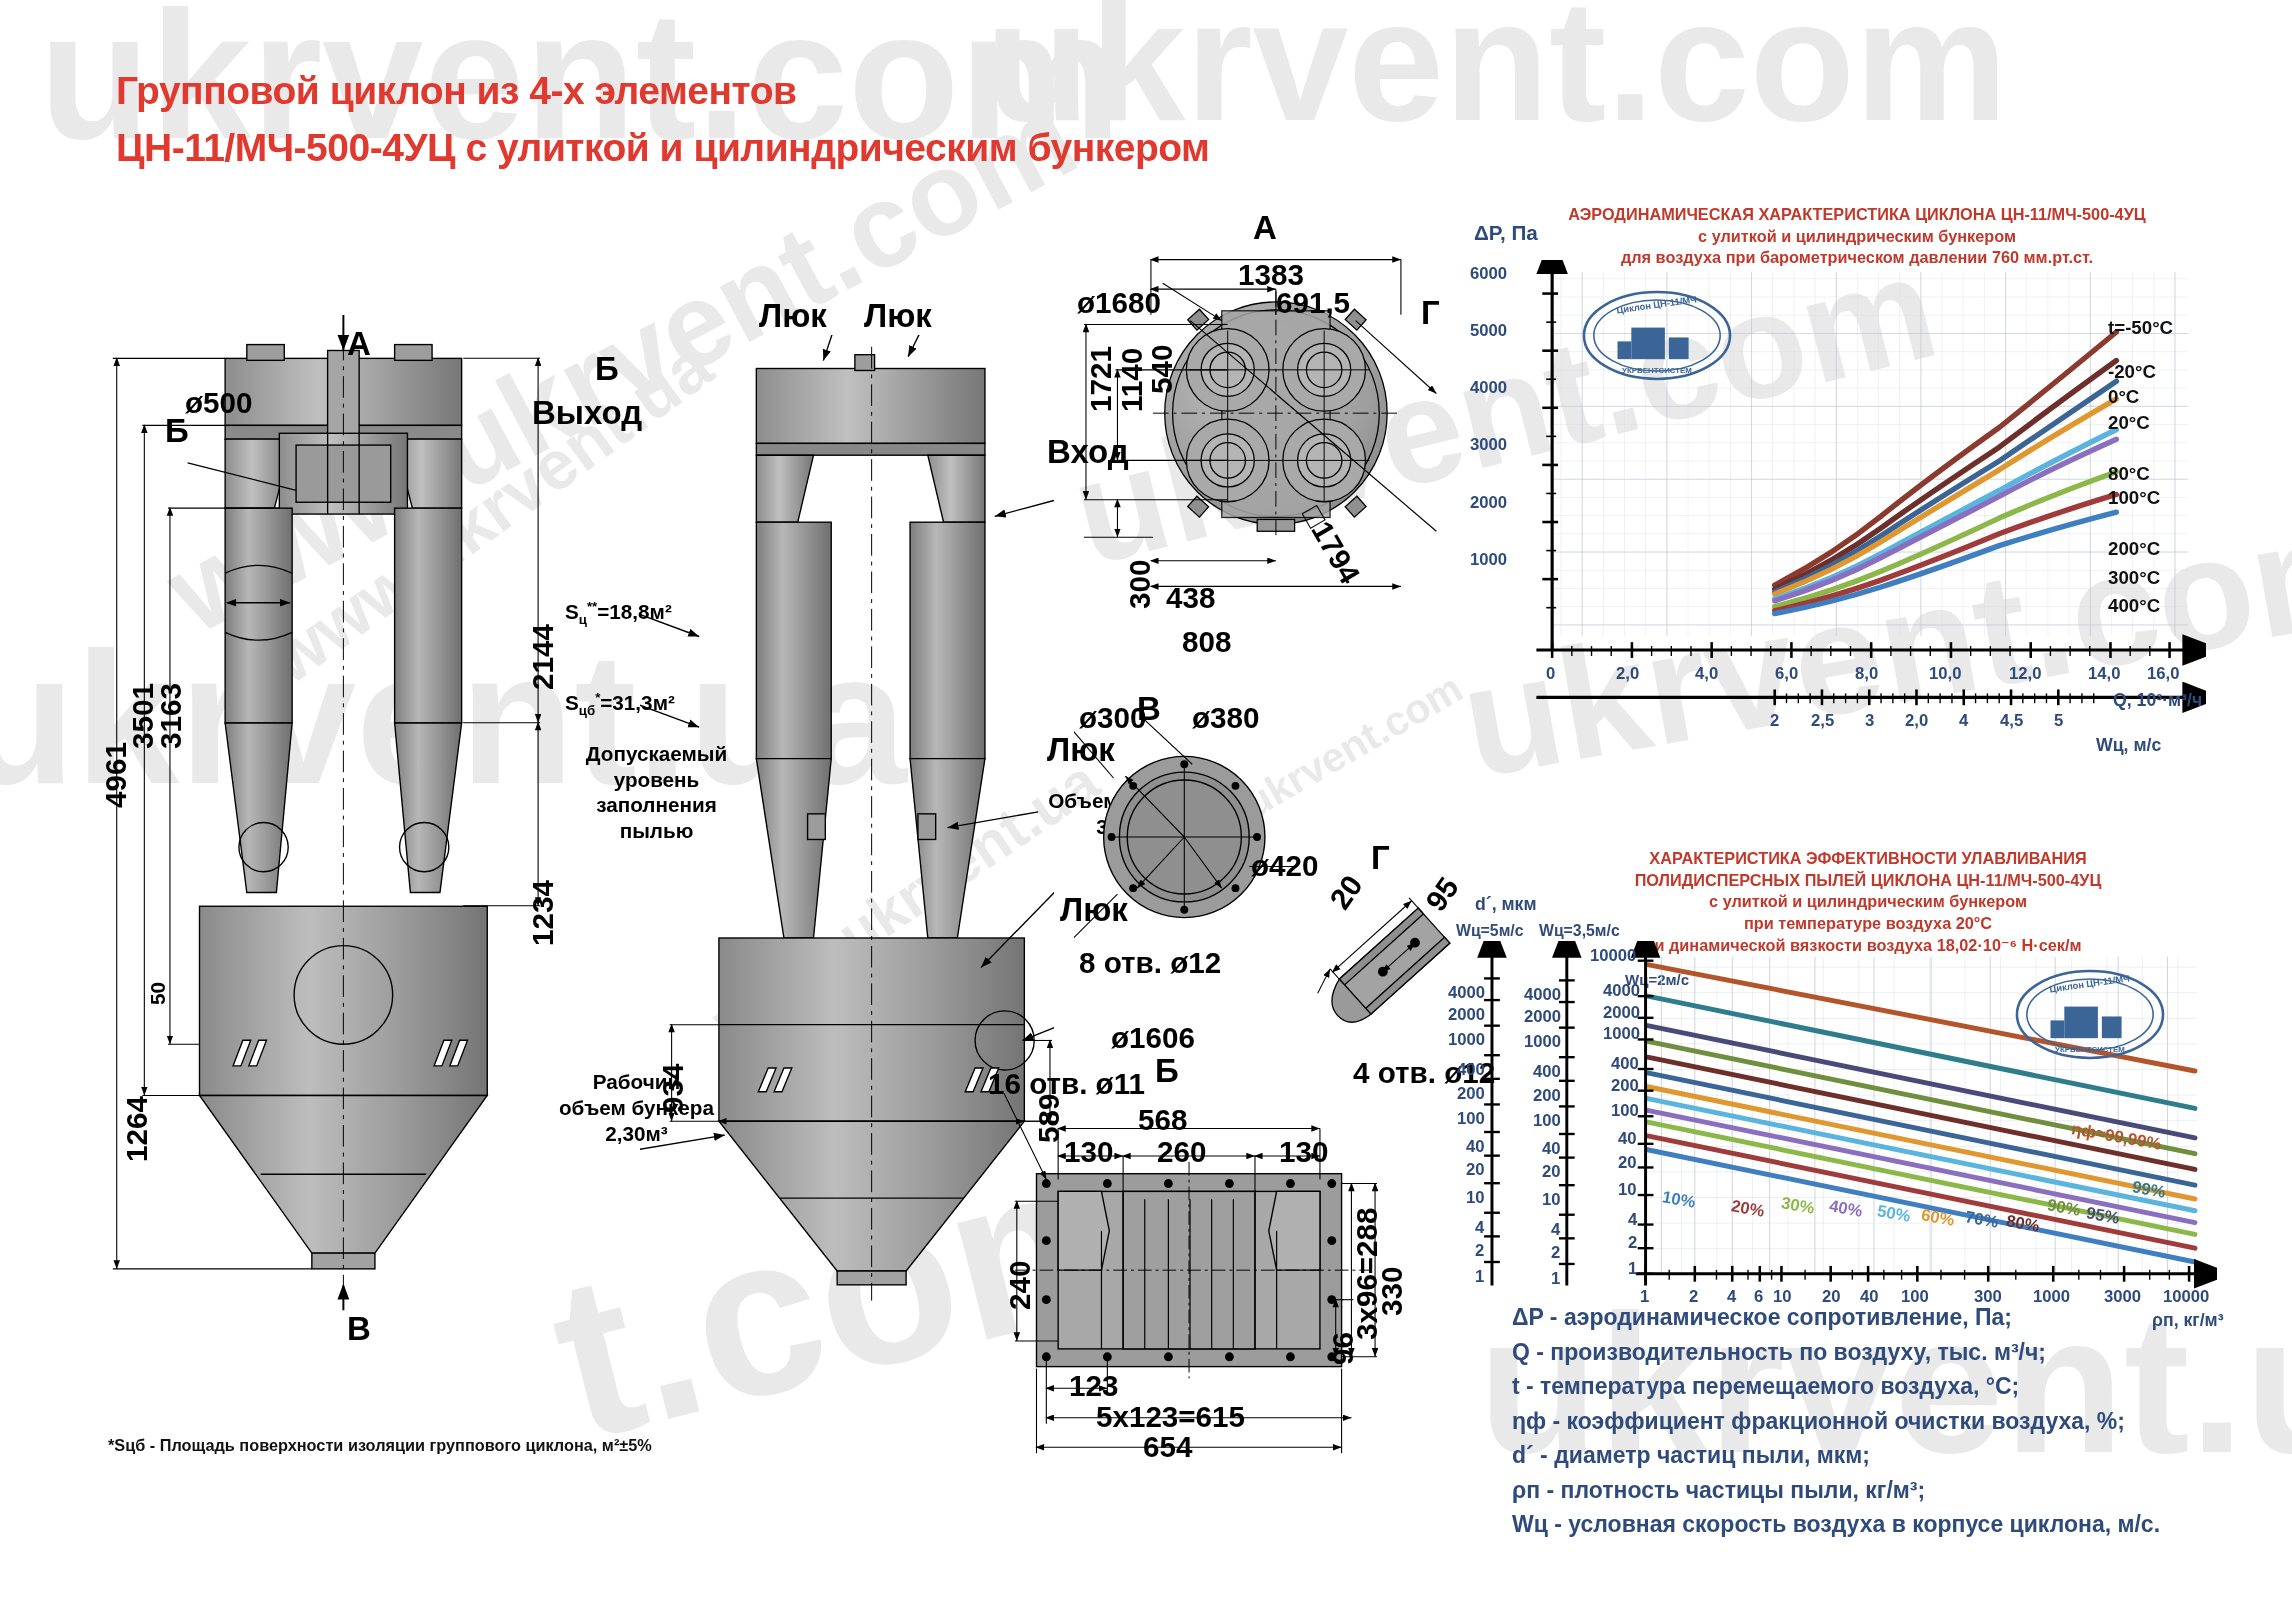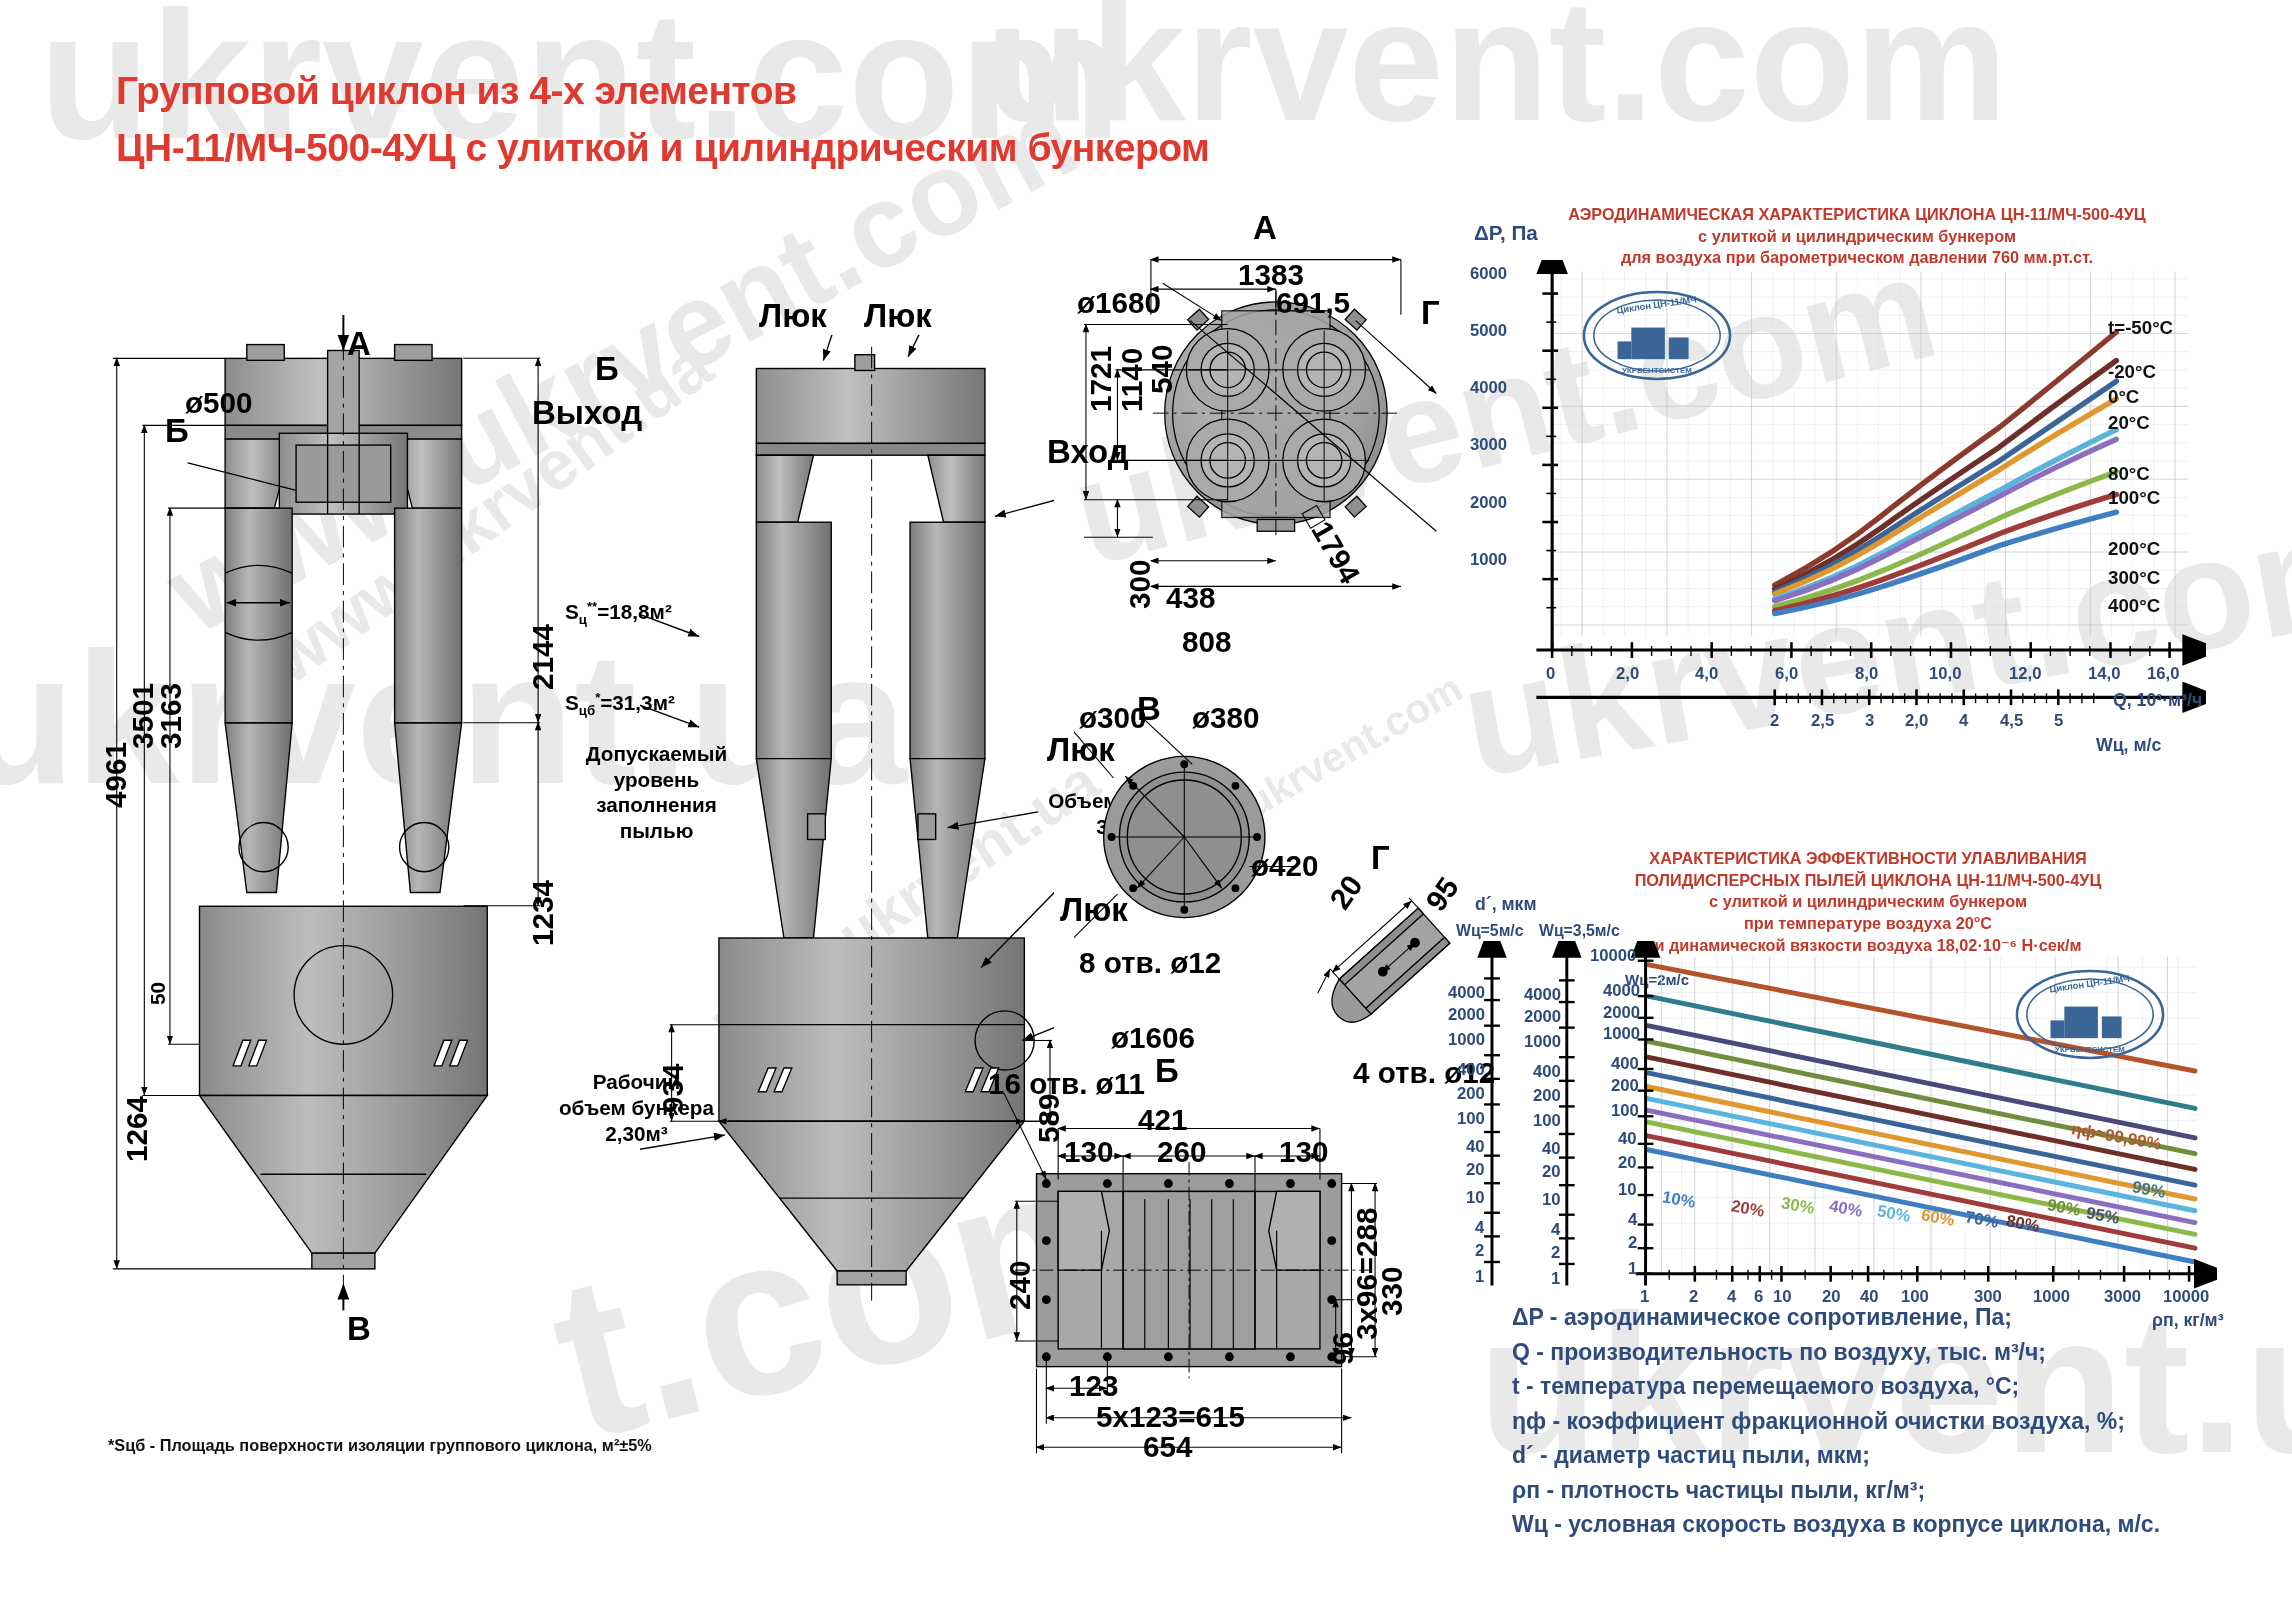--- a/index.html
+++ b/index.html
@@ -481,21 +481,21 @@
       <line x1="62" y1="330" x2="372" y2="330" marker-start="url(#arS)" marker-end="url(#ar)"></line>
       <line x1="52" y1="360" x2="362" y2="360" marker-start="url(#arS)" marker-end="url(#ar)"></line>
       <line x1="62" y1="272" x2="62" y2="336"></line>
       <line x1="124" y1="272" x2="124" y2="304"></line>
       <line x1="52" y1="280" x2="52" y2="366"></line>
       <line x1="362" y1="280" x2="362" y2="366"></line>
       <line x1="10" y1="-18" x2="62" y2="88" marker-end="url(#ar)"></line>
     </g>
   </svg>
 
-  <div class="lbl lg" style="left:1138px;top:1103px;">421</div>
+  <div class="lbl lg" style="left:1138px;top:1103px;">568</div>
   <div class="lbl lg" style="left:1064px;top:1135px;">130</div>
   <div class="lbl lg" style="left:1157px;top:1135px;">260</div>
   <div class="lbl lg" style="left:1279px;top:1135px;">130</div>
   <div class="lbl lg rot90" style="left:1003px;top:1310px;">240</div>
   <div class="lbl lg rot90" style="left:1375px;top:1316px;">330</div>
   <div class="lbl lg rot90" style="left:1350px;top:1340px;">3х96=288</div>
   <div class="lbl lg rot90" style="left:1326px;top:1365px;">96</div>
   <div class="lbl lg" style="left:1069px;top:1369px;text-align:right;">123</div>
   <div class="lbl lg" style="left:1096px;top:1400px;">5х123=615</div>
   <div class="lbl lg" style="left:1143px;top:1430px;">654</div>

